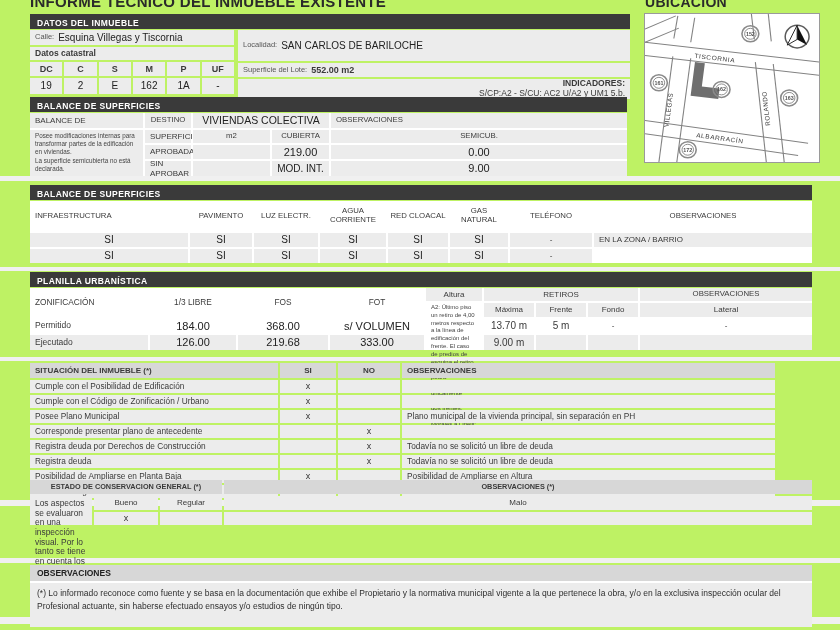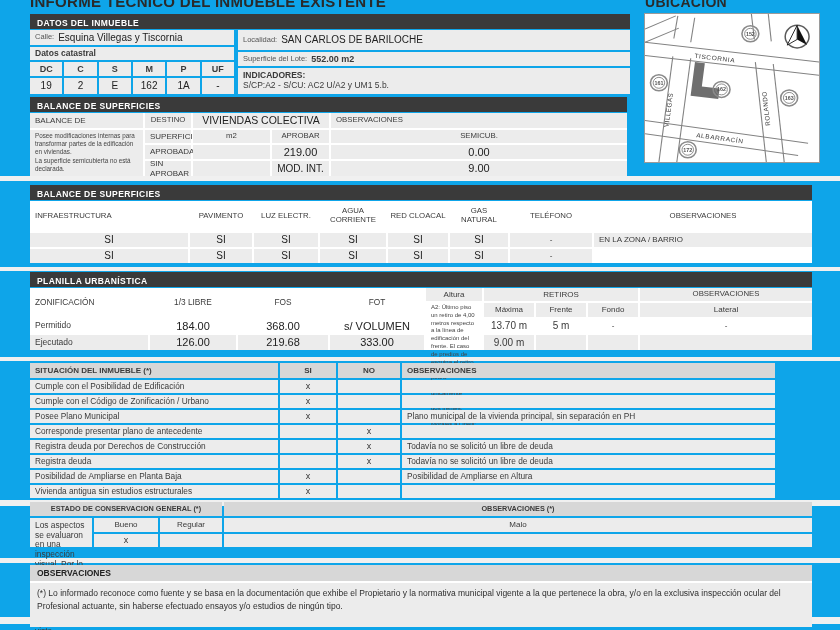--- a/index.html
+++ b/index.html
@@ -1,18 +1,18 @@
 <!DOCTYPE html>
 <html><head>
 <meta charset="utf-8">
 <style>
   * { box-sizing: border-box; margin: 0; padding: 0; }
   html,body { background:#fff; }
   .page {
-    position: relative; width: 840px; height: 630px; background: #0ea5e9;
+    position: relative; width: 840px; height: 630px; background: #bef264;
     font-family: "Liberation Sans", "DejaVu Sans", sans-serif; color: #2e2e2e;
     overflow: hidden;
   }
   .band { position:absolute; left:0; width:840px; background:#f0f0f0; }
   .clip { position:absolute; top:0; height:11px; overflow:hidden; }
   .clip .t { display:block; font-size:15px; font-weight:700; color:#2a2a2a;
              letter-spacing:.3px; white-space:nowrap; transform:translateY(-7px); }
   .clip .t2 { font-size:14px; transform:translateY(-6px); }
   .sec { position:absolute; }
   .bar { background:#3a3a3a; color:#fff; font-weight:700; font-size:8.5px;
@@ -136,46 +136,46 @@
         <div style="display:grid;grid-template-columns:repeat(6,1fr);gap:2px;height:16px">
           <div class="cell cc v2">19</div>
           <div class="cell cc v2">2</div>
           <div class="cell cc v2">E</div>
           <div class="cell cc v2">162</div>
           <div class="cell cc v2">1A</div>
           <div class="cell cc v2">-</div>
         </div>
       </div>
       <div style="flex:1;display:flex;flex-direction:column;gap:2px">
-        <div class="cell" style="height:20px">
+        <div class="cell" style="height:31px">
           <span class="lab">Localidad:</span>
           <span class="v2">SAN CARLOS DE BARILOCHE</span>
         </div>
         <div class="cell" style="height:14px">
           <span class="lab">Superficie del Lote:</span>
           <span class="bold" style="font-size:9px">552.00 m2</span>
         </div>
-        <div class="cell" style="flex:1;align-items:flex-start;flex-direction:column;justify-content:center">
+        <div class="cell" style="flex:1;align-items:flex-end;flex-direction:column;justify-content:center">
           <span class="bold" style="font-size:8.5px">INDICADORES:</span>
           <span style="font-size:8.5px">S/CP:A2 - S/CU: AC2 U/A2 y UM1 5.b.</span>
         </div>
       </div>
     </div>
   </div>
 
   <div class="sec" style="left:30px;top:97px;width:597px">
     <div class="bar">BALANCE DE SUPERFICIES</div>
     <div class="grid" style="grid-template-columns:113px 46px 77px 57px 1fr;grid-template-rows:15px 13px 14px 15px">
       <div class="cell">BALANCE DE</div>
       <div class="cell cc" style="font-size:7.8px">DESTINO</div>
       <div class="cell cc" style="grid-column:3/5;font-size:10.5px;color:#222">VIVIENDAS COLECTIVA</div>
       <div class="cell" style="font-size:7.8px">OBSERVACIONES</div>
       <div class="cell">SUPERFICIES</div>
       <div class="cell cc" style="font-size:7.8px">m2</div>
-      <div class="cell cc" style="font-size:7.8px">APROBAR</div>
+      <div class="cell cc" style="font-size:7.8px">CUBIERTA</div>
       <div class="cell cc" style="font-size:7.8px">SEMICUB.</div>
       <div class="cell" style="grid-row:2/5;align-items:flex-start;flex-direction:column;padding-top:2px">
         <span class="sm">Posee modificaciones internas para transformar partes de la edificación en viviendas.</span>
         <span class="sm">La superficie semicubierta no está declarada.</span>
       </div>
       <div class="cell">APROBADA</div>
       <div class="cell"></div>
       <div class="cell cc v">219.00</div>
       <div class="cell cc v">0.00</div>
       <div class="cell">SIN APROBAR</div>
@@ -298,21 +298,21 @@
       <div class="cell cc mark"></div>
       <div class="cell" style="font-size:8.3px">Posibilidad de Ampliarse en Altura</div>
 
       <div class="cell" style="font-size:8.3px">Vivienda antigua sin estudios estructurales</div>
       <div class="cell cc mark">x</div>
       <div class="cell cc mark"></div>
       <div class="cell" style="font-size:8.3px"></div>
     </div>
   </div>
 
-  <div class="sec" style="left:30px;top:502px;width:782px">
+  <div class="sec" style="left:30px;top:480px;width:782px">
     <div style="display:grid;grid-template-columns:192px 1fr;gap:2px;height:14px">
       <div class="cell dk bold cc" style="font-size:7.3px">ESTADO DE CONSERVACION GENERAL (*)</div>
       <div class="cell dk bold cc" style="font-size:7.3px">OBSERVACIONES (*)</div>
     </div>
     <div style="display:grid;grid-template-columns:62px 64px 62px 1fr;grid-template-rows:14px 13px;gap:2px;margin-top:2px">
       <div class="cell cc" style="font-size:8px">Bueno</div>
       <div class="cell cc" style="font-size:8px">Regular</div>
       <div class="cell cc" style="font-size:8px">Malo</div>
       <div class="cell" style="grid-row:1/3;align-items:flex-start;padding-top:3px;font-size:8.4px">Los aspectos se evaluaron en una inspección visual. Por lo tanto se tiene en cuenta los posibles imprevistos que no se ven a simple vista.</div>
       <div class="cell cc mark">x</div>

